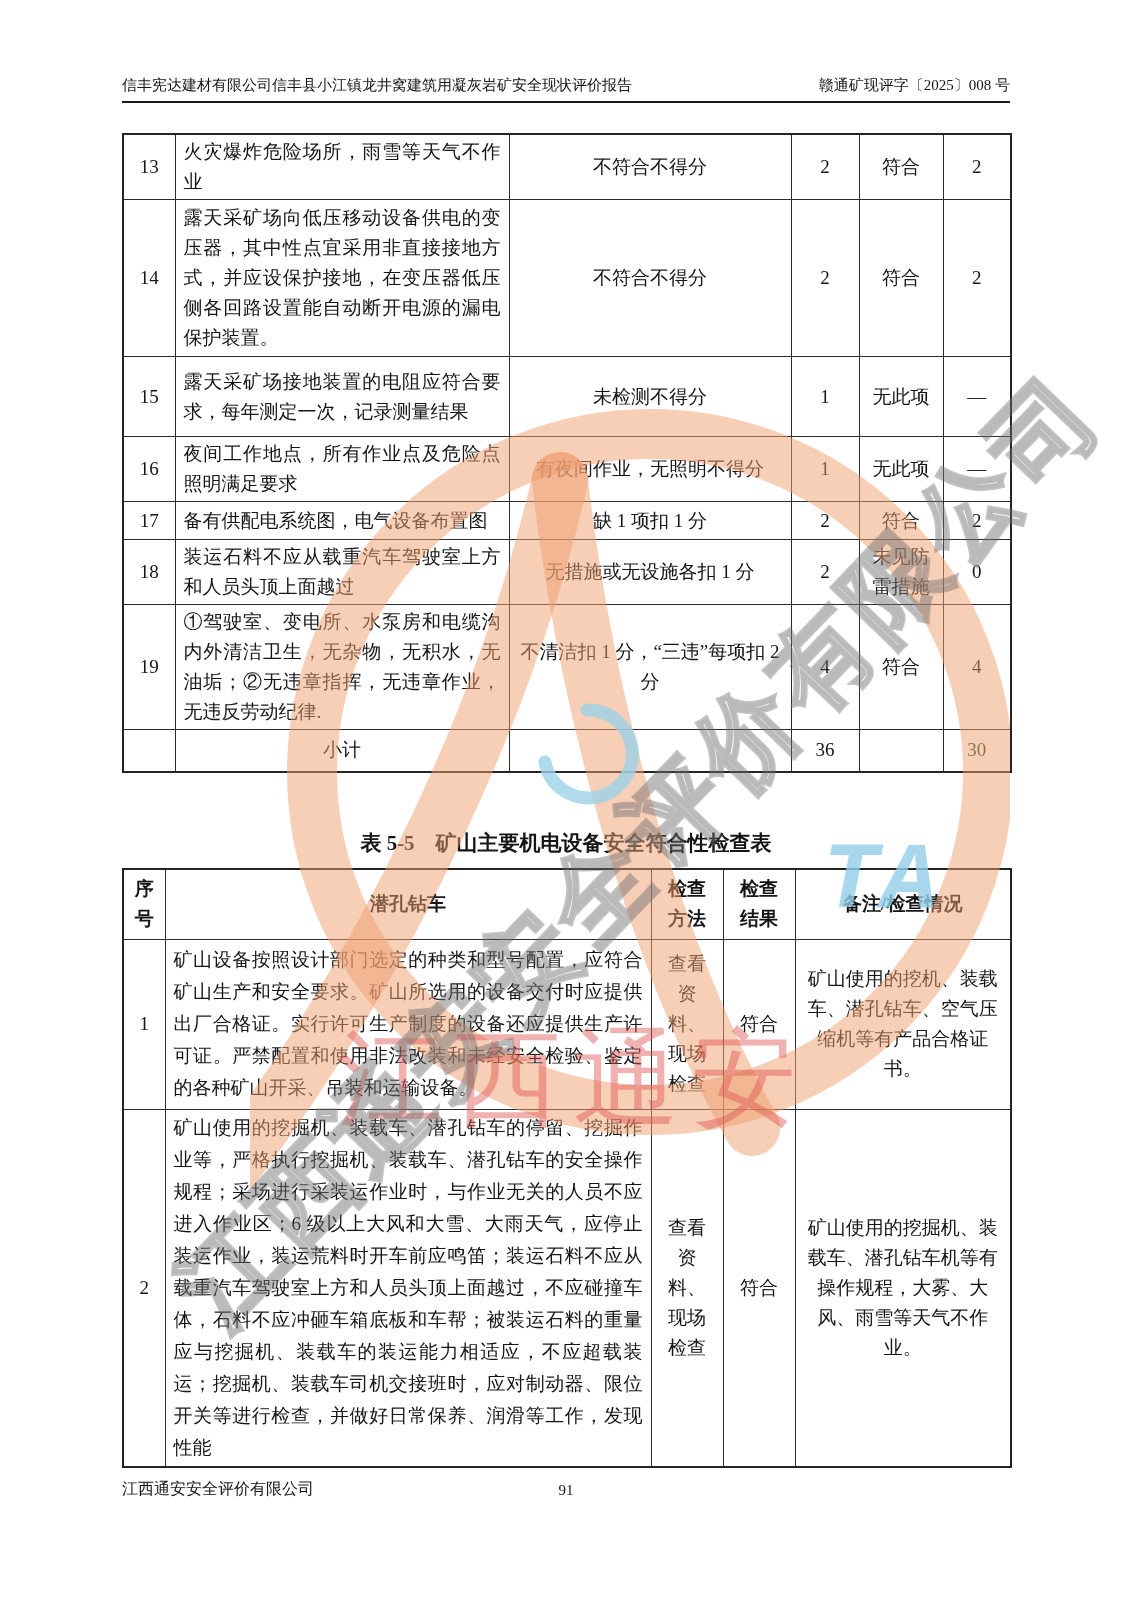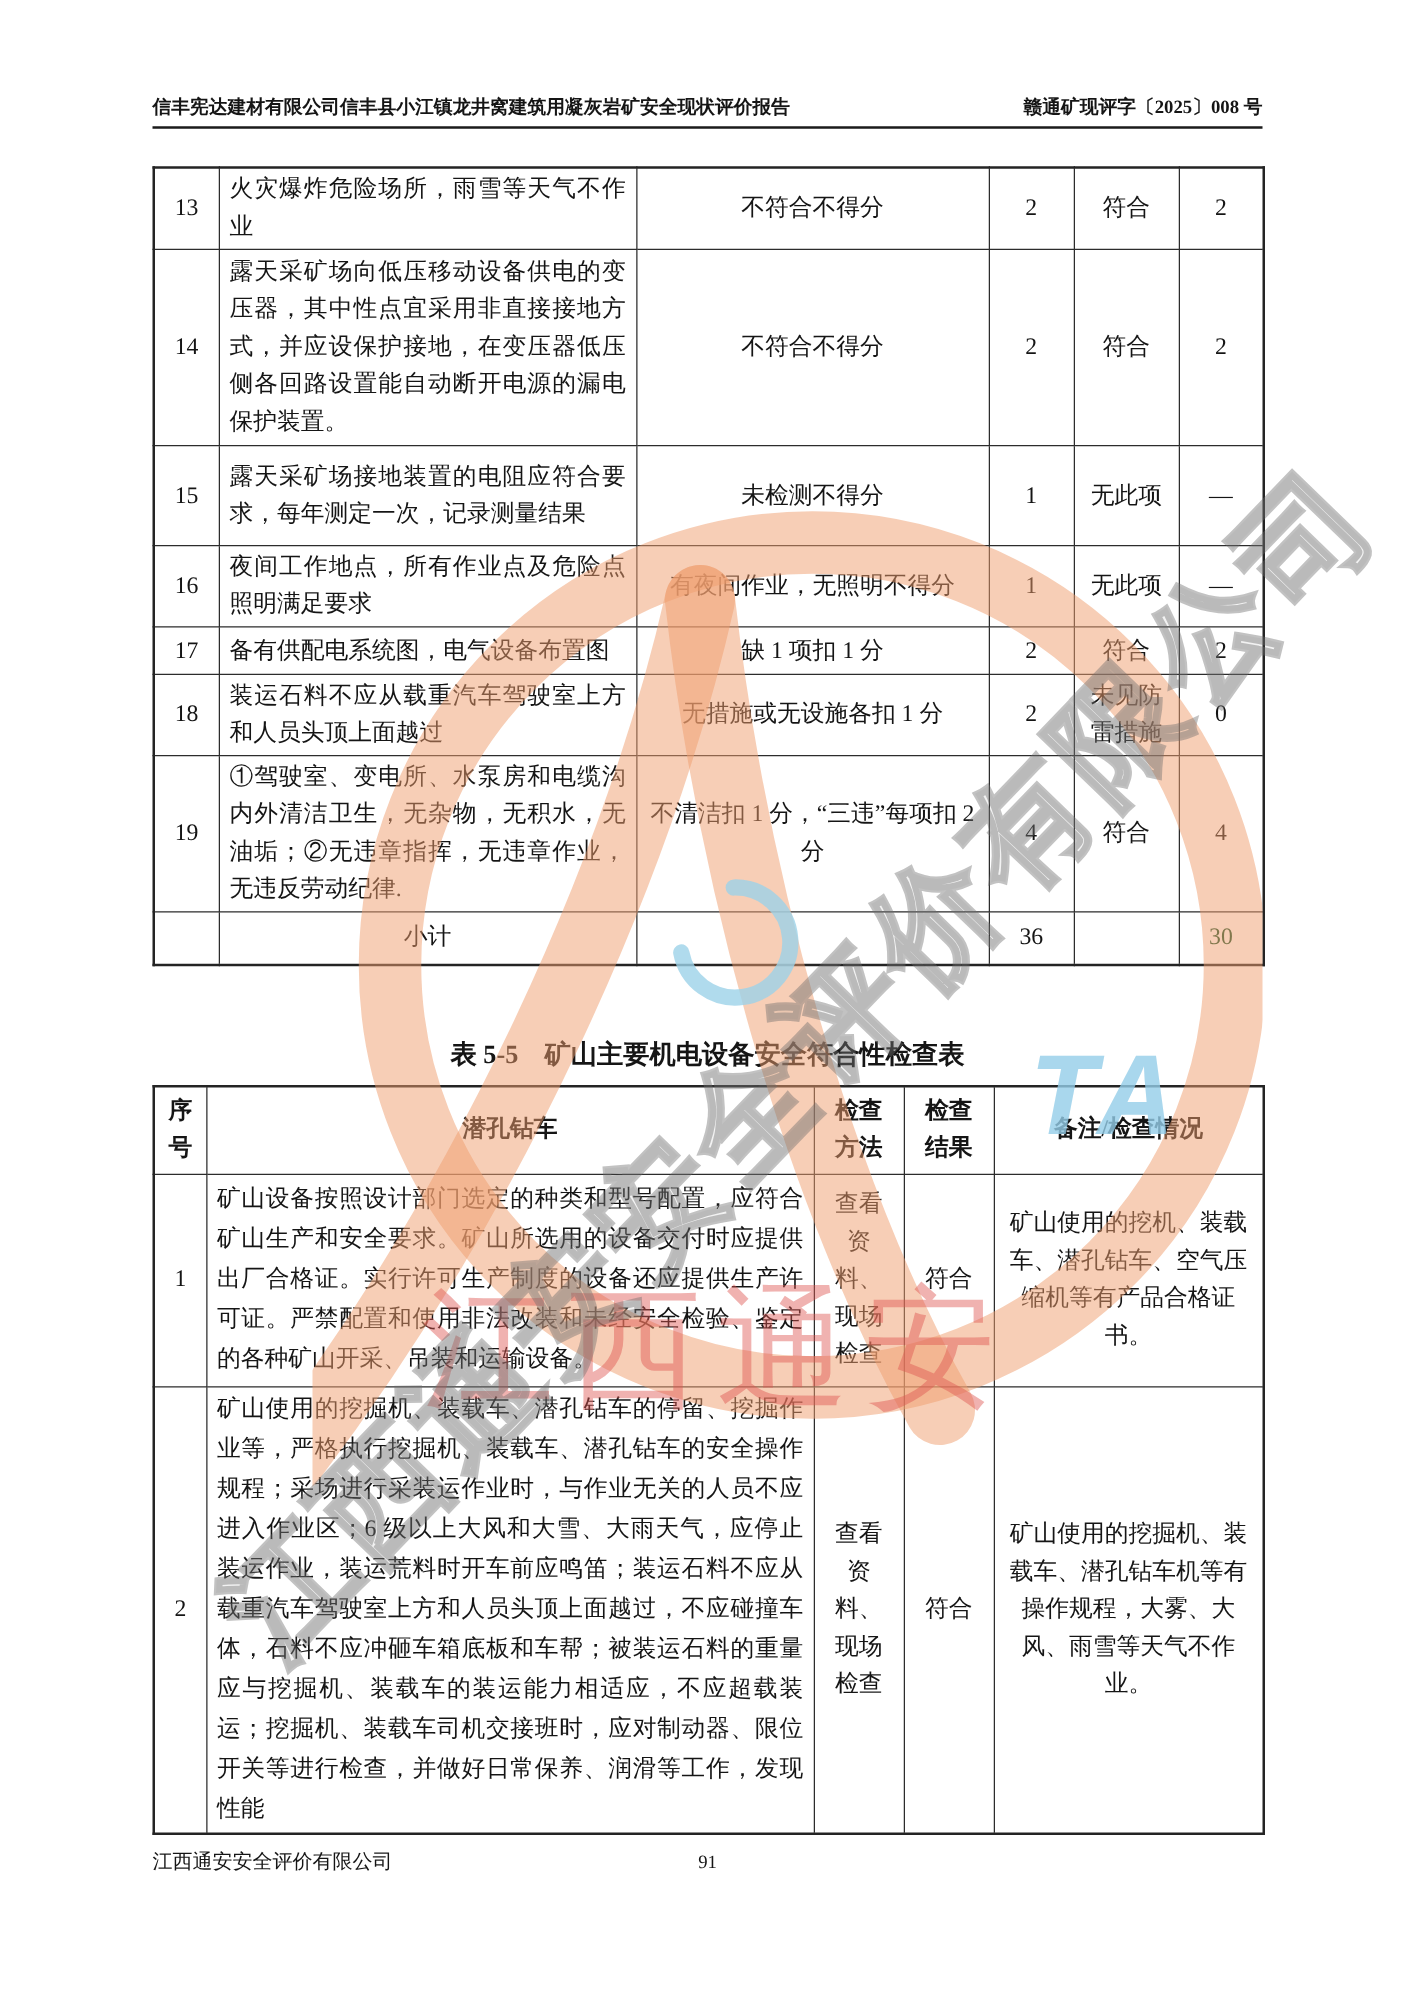--- a/index.html
+++ b/index.html
@@ -22,21 +22,21 @@
     font-family:Liberation Mono, monospace;
     color:rgba(148,205,232,0.80);letter-spacing:2px;z-index:19;
   }
   .wm-red{
     left:337px;top:1008px;font-size:106px;font-weight:normal;letter-spacing:12px;
     color:rgba(222,85,80,0.45);white-space:nowrap;z-index:21;
   }
   
   .doc-header{
     position:absolute;left:122px;top:76px;width:888px;display:flex;
-    justify-content:space-between;font-size:15px;font-weight:bold;z-index:10;
+    justify-content:space-between;font-size:15px;font-weight:normal;z-index:10;
   }
   .hdr-rule{position:absolute;left:122px;top:101px;width:888px;border-top:2px solid #1b1b1b;z-index:10}
   .doc-footer{position:absolute;left:122px;top:1479px;width:888px;font-size:16px;z-index:10}
   .page-num{position:absolute;left:0;top:3px;width:100%;text-align:center;font-size:15px}
   
   table{border-collapse:collapse;table-layout:fixed;z-index:10}
   .t1{position:absolute;left:122px;top:133px;width:888px;border:2px solid #242424}
   .t2{position:absolute;left:122px;top:868px;width:888px;border:2px solid #242424}
   td{border:1px solid #2c2c2c;vertical-align:middle;padding:2px 8px;background:transparent;
      font-size:19px;line-height:30px;overflow:hidden}

